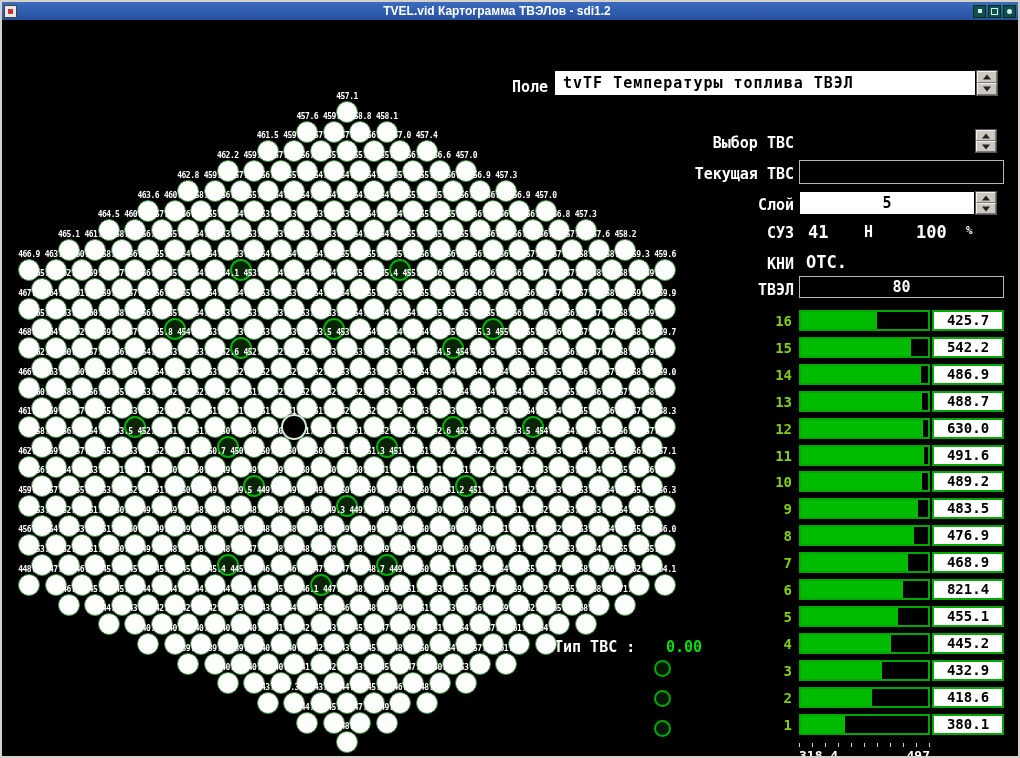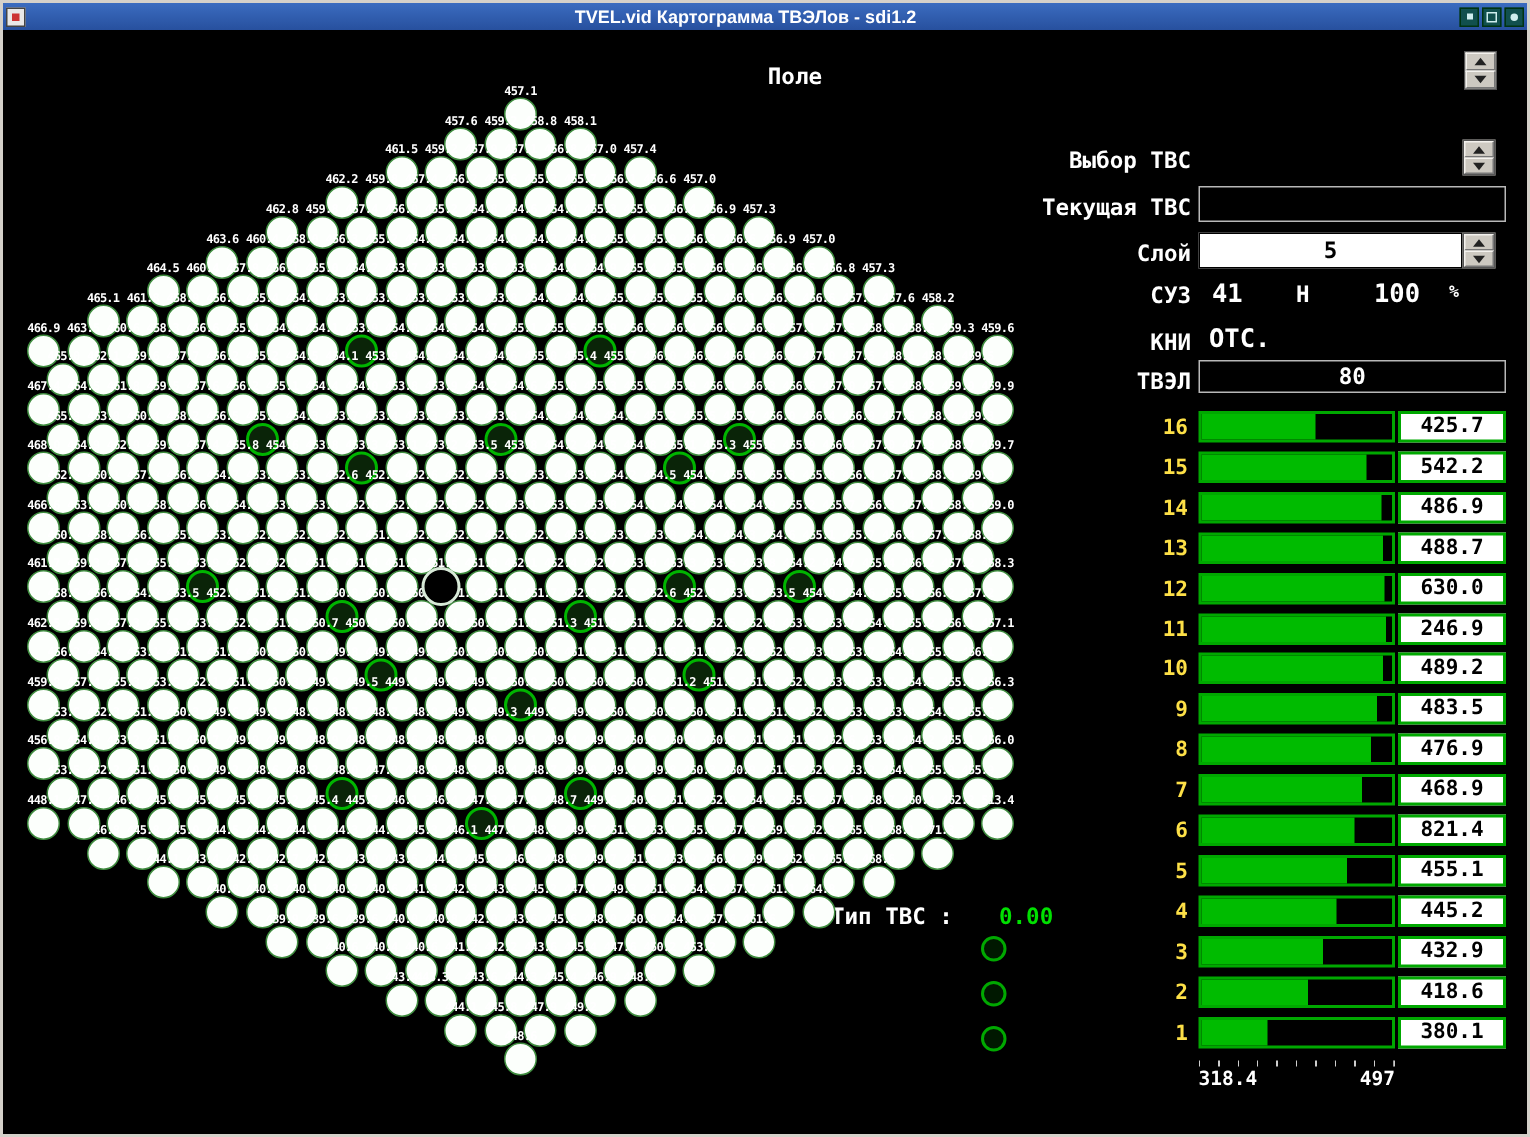--- a/index.html
+++ b/index.html
@@ -1,17 +1,17 @@
 <!DOCTYPE html>
 <html><head>
 <meta charset="utf-8">
 <style>
   html,body{margin:0;padding:0;width:1020px;height:758px;overflow:hidden;background:#000;}
   *{box-sizing:border-box;}
-  .window{width:1020px;height:758px;border:2px solid #d5d1ca;background:#000;display:flex;flex-direction:column;font-family:"DejaVu Sans Mono",monospace;}
+  .window{width:1020px;height:758px;border:2px solid #d5d1ca;background:#000;display:flex;flex-direction:column;font-family:"DejaVu Sans Mono",monospace;gap:36px;}
   .titlebar{height:18px;background:linear-gradient(#3b6cc0,#27509e);display:flex;align-items:center;padding:0 2px;flex:0 0 auto;}
   .title-icon{width:13px;height:13px;background:#e8e8e8;border:1px solid #444;margin-right:4px;position:relative;}
   .title-icon::after{content:"";position:absolute;left:3px;top:3px;width:5px;height:5px;background:#c33;}
   .title-text{flex:1;text-align:center;color:#fff;font:bold 12px "Liberation Sans",sans-serif;white-space:nowrap;overflow:hidden;}
   .title-buttons{display:flex;gap:2px;}
   .tbtn{width:13px;height:13px;background:#11504e;border:1px solid #031;display:flex;align-items:center;justify-content:center;}
   .g-min{width:4px;height:4px;background:#cfeeee;}
   .g-max{width:7px;height:7px;border:1px solid #cfeeee;}
   .g-close{width:5px;height:5px;background:#cfeeee;border-radius:50%;}
   .client{position:relative;flex:1 1 auto;background:#000;overflow:hidden;}
@@ -26,21 +26,21 @@
   .spin{position:absolute;width:22px;background:#cdc9c1;border:1px solid #555;}
   .spin div{height:50%;position:relative;border:1px solid;border-color:#f4f2ee #777 #777 #f4f2ee;}
   .spin .up::after{content:"";position:absolute;left:50%;top:50%;transform:translate(-50%,-50%);border-left:4px solid transparent;border-right:4px solid transparent;border-bottom:5px solid #222;}
   .spin .dn::after{content:"";position:absolute;left:50%;top:50%;transform:translate(-50%,-50%);border-left:4px solid transparent;border-right:4px solid transparent;border-top:5px solid #222;}
   
   .rod{position:absolute;width:22px;height:22px;border-radius:50%;background:#fcfffc;border:1px solid #3f8c3f;z-index:1;}
   .rod.dark{background:#0a2408;border:2px solid #00b400;}
   .rod.sel{width:26px;height:26px;background:#000;border:2px solid #d8ead8;z-index:3;}
   .rod-label{position:absolute;width:36px;text-align:center;font:bold 8px "DejaVu Sans Mono",monospace;color:#fff;z-index:2;letter-spacing:-0.5px;white-space:nowrap;}
   
-  .bar-label{position:absolute;width:34px;text-align:right;color:#fde047;font:bold 14px "DejaVu Sans Mono",monospace;}
+  .bar-label{position:absolute;width:34px;text-align:right;color:#84cc16;font:bold 14px "DejaVu Sans Mono",monospace;}
   .bar-box{position:absolute;width:131px;height:21px;border:2px solid #00a800;background:#000;}
   .bar-fill{height:100%;background:#00bb00;}
   .bar-value{position:absolute;width:72px;height:21px;border:2px solid #00a800;background:#fff;color:#000;font:bold 14px "DejaVu Sans Mono",monospace;text-align:center;line-height:16px;}
   .ruler{position:absolute;left:797px;top:687px;width:131px;height:4px;background:repeating-linear-gradient(90deg,#cfcfcf 0,#cfcfcf 1px,transparent 1px,transparent 13px);border-right:1px solid #cfcfcf;}
   .scale-lab{position:absolute;color:#fff;font:bold 13px "DejaVu Sans Mono",monospace;}
   
   .legend-label{position:absolute;left:552px;top:582px;color:#fff;font:bold 15px "DejaVu Sans Mono",monospace;}
   .legend-value{position:absolute;left:664px;top:582px;color:#00e000;font:bold 15px "DejaVu Sans Mono",monospace;}
   .legend-circle{position:absolute;width:17px;height:17px;border-radius:50%;background:#001800;border:2px solid #00a800;}
 </style>
@@ -1078,21 +1078,21 @@
         <div class="rod-label" style="left: 512.5px; top: 508.8px;">455.6</div>
         <div class="rod" style="left: 546px; top: 517.8px;"></div>
         <div class="rod-label" style="left: 539px; top: 508.8px;">457.1</div>
         <div class="rod" style="left: 572.5px; top: 517.8px;"></div>
         <div class="rod-label" style="left: 565.5px; top: 508.8px;">458.7</div>
         <div class="rod" style="left: 599px; top: 517.8px;"></div>
         <div class="rod-label" style="left: 592px; top: 508.8px;">460.4</div>
         <div class="rod" style="left: 625.5px; top: 517.8px;"></div>
         <div class="rod-label" style="left: 618.5px; top: 508.8px;">462.2</div>
         <div class="rod" style="left: 652px; top: 517.8px;"></div>
-        <div class="rod-label" style="left: 645px; top: 508.8px;">513.4</div>
+        <div class="rod-label" style="left: 645px; top: 508.8px;">464.1</div>
         <div class="rod" style="left: 55.75px; top: 537.5px;"></div>
         <div class="rod-label" style="left: 48.75px; top: 528.5px;">446.8</div>
         <div class="rod" style="left: 82.25px; top: 537.5px;"></div>
         <div class="rod-label" style="left: 75.25px; top: 528.5px;">445.8</div>
         <div class="rod" style="left: 108.75px; top: 537.5px;"></div>
         <div class="rod-label" style="left: 101.75px; top: 528.5px;">445.0</div>
         <div class="rod" style="left: 135.25px; top: 537.5px;"></div>
         <div class="rod-label" style="left: 128.25px; top: 528.5px;">444.5</div>
         <div class="rod" style="left: 161.75px; top: 537.5px;"></div>
         <div class="rod-label" style="left: 154.75px; top: 528.5px;">444.2</div>
@@ -1266,20 +1266,21 @@
         <div class="rod-label" style="left: 313.75px; top: 646.7px;">445.8</div>
         <div class="rod" style="left: 347.25px; top: 655.7px;"></div>
         <div class="rod-label" style="left: 340.25px; top: 646.7px;">447.9</div>
         <div class="rod" style="left: 373.75px; top: 655.7px;"></div>
         <div class="rod-label" style="left: 366.75px; top: 646.7px;">449.2</div>
         <div class="rod" style="left: 334px; top: 675.4px;"></div>
         <div class="rod-label" style="left: 327px; top: 666.4px;">448.6</div>
       </div>
 
     <div class="lab" style="left:440px;top:22px;width:106px;text-align:right;">Поле</div>
+    <div class="field" style="left:552px;top:14px;width:422px;height:26px;line-height:24px;letter-spacing:1px;">tvTF Температуры топлива ТВЭЛ</div>
     <div class="spin" style="left:974px;top:14px;height:26px;">
         <div class="up"></div>
         <div class="dn"></div>
       </div>
 
     <div class="lab" style="left:652px;top:78px;width:140px;text-align:right;">Выбор ТВС</div>
     <div class="spin" style="left:973px;top:73px;height:24px;">
         <div class="up"></div>
         <div class="dn"></div>
       </div>
@@ -1329,21 +1330,21 @@
         <div class="bar-value" style="left: 930px; top: 335px;">488.7</div>
         <div class="bar-label" style="left: 756px; top: 365px;">12</div>
         <div class="bar-box" style="left: 797px; top: 362px;">
           <div class="bar-fill" style="width: 122px;"></div>
         </div>
         <div class="bar-value" style="left: 930px; top: 362px;">630.0</div>
         <div class="bar-label" style="left: 756px; top: 392px;">11</div>
         <div class="bar-box" style="left: 797px; top: 389px;">
           <div class="bar-fill" style="width: 123px;"></div>
         </div>
-        <div class="bar-value" style="left: 930px; top: 389px;">246.9</div>
+        <div class="bar-value" style="left: 930px; top: 389px;">491.6</div>
         <div class="bar-label" style="left: 756px; top: 418px;">10</div>
         <div class="bar-box" style="left: 797px; top: 415px;">
           <div class="bar-fill" style="width: 121px;"></div>
         </div>
         <div class="bar-value" style="left: 930px; top: 415px;">489.2</div>
         <div class="bar-label" style="left: 756px; top: 445px;">9</div>
         <div class="bar-box" style="left: 797px; top: 442px;">
           <div class="bar-fill" style="width: 117px;"></div>
         </div>
         <div class="bar-value" style="left: 930px; top: 442px;">483.5</div>

